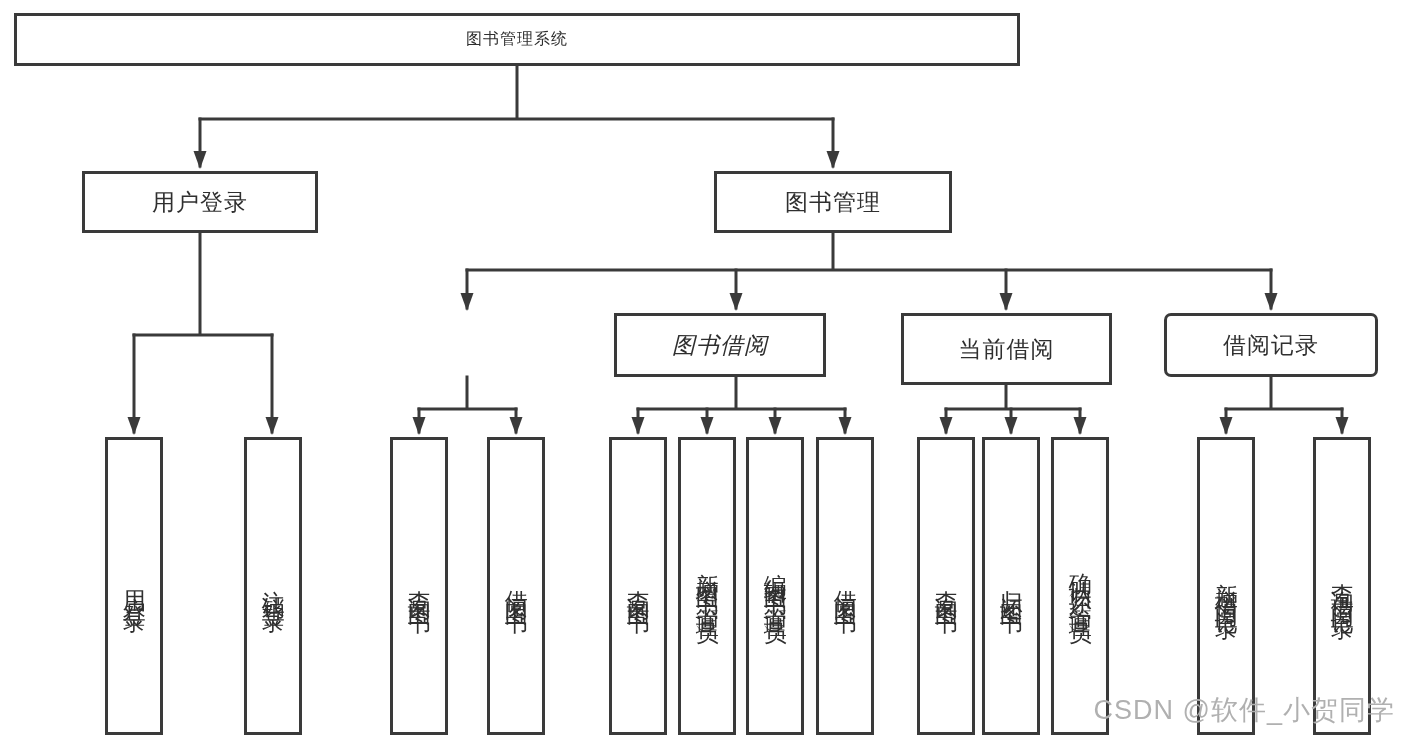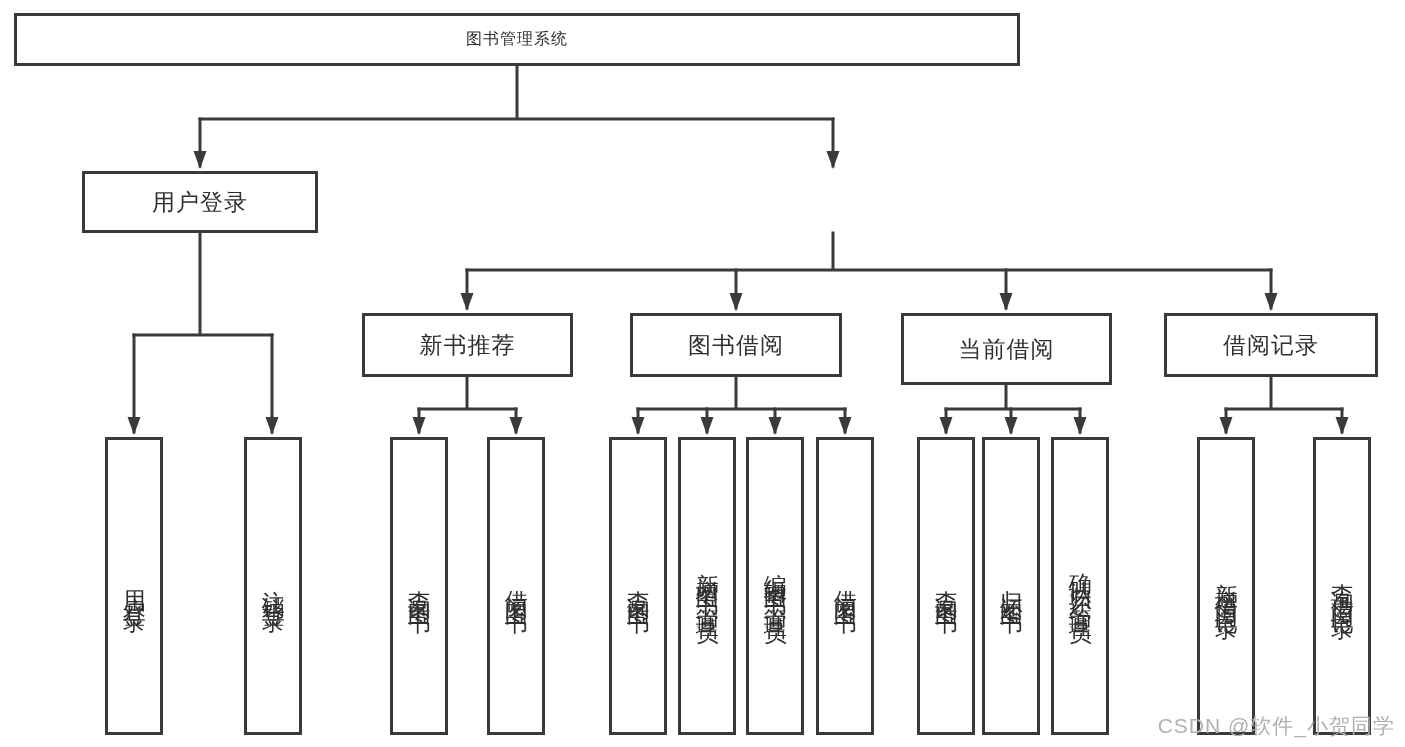--- a/index.html
+++ b/index.html
@@ -33,41 +33,41 @@
     writing-mode:vertical-rl;
     text-orientation:upright;
     letter-spacing:7px;
     line-height:1.1;
     white-space:nowrap;
   }
   #root{left:14px;top:13px;width:1006px;height:53px;font-size:16px;}
   #n-user-login{left:82px;top:171px;width:236px;height:62px;}
   #n-book-mgmt{left:714px;top:171px;width:238px;height:62px;}
   #n-new-book{left:362px;top:313px;width:211px;height:64px;}
-  #n-book-borrow{left:630px;top:313px;width:212px;height:64px;}
+  #n-book-borrow{left:614px;top:313px;width:212px;height:64px;font-style:italic;}
   #n-current-borrow{left:901px;top:313px;width:211px;height:72px;}
-  #n-borrow-records{left:1164px;top:313px;width:214px;height:64px;}
+  #n-borrow-records{left:1164px;top:313px;width:214px;height:64px;border-radius:7px;}
   .leaf{top:437px;width:58px;height:298px;}
   #leaf-ul-1{left:105px;}
   #leaf-ul-2{left:244px;}
   #leaf-nb-1{left:390px;}
   #leaf-nb-2{left:487px;}
   #leaf-bb-1{left:609px;}
   #leaf-bb-2{left:678px;}
   #leaf-bb-3{left:746px;}
   #leaf-bb-4{left:816px;}
   #leaf-cb-1{left:917px;}
   #leaf-cb-2{left:982px;}
   #leaf-cb-3{left:1051px;}
   #leaf-br-1{left:1197px;}
   #leaf-br-2{left:1313px;}
   .watermark{
     position:absolute;z-index:3;
-    right:10px;bottom:7px;
-    font-size:21px;
+    right:10px;bottom:19px;
+    font-size:27px;
     color:var(--watermark);
     letter-spacing:1px;
     white-space:nowrap;
   }
 </style>
 </head>
 <body>
 
 <div class="stage">
 
@@ -113,24 +113,24 @@
     <line class="wire" x1="1342" y1="409" x2="1342" y2="432" marker-end="url(#arrowhead)"></line>
   </svg>
 
   <div class="node" id="root">
     <span class="htext">图书管理系统</span>
   </div>
 
   <div class="node" id="n-user-login">
     <span class="htext">用户登录</span>
   </div>
+  <div class="node" id="n-book-mgmt">
+    <span class="htext">图书管理</span>
+  </div>
 
-  <div class="node" id="n-new-book">
-    <span class="htext">新书推荐</span>
-  </div>
   <div class="node" id="n-book-borrow">
     <span class="htext">图书借阅</span>
   </div>
   <div class="node" id="n-current-borrow">
     <span class="htext">当前借阅</span>
   </div>
   <div class="node" id="n-borrow-records">
     <span class="htext">借阅记录</span>
   </div>
 

